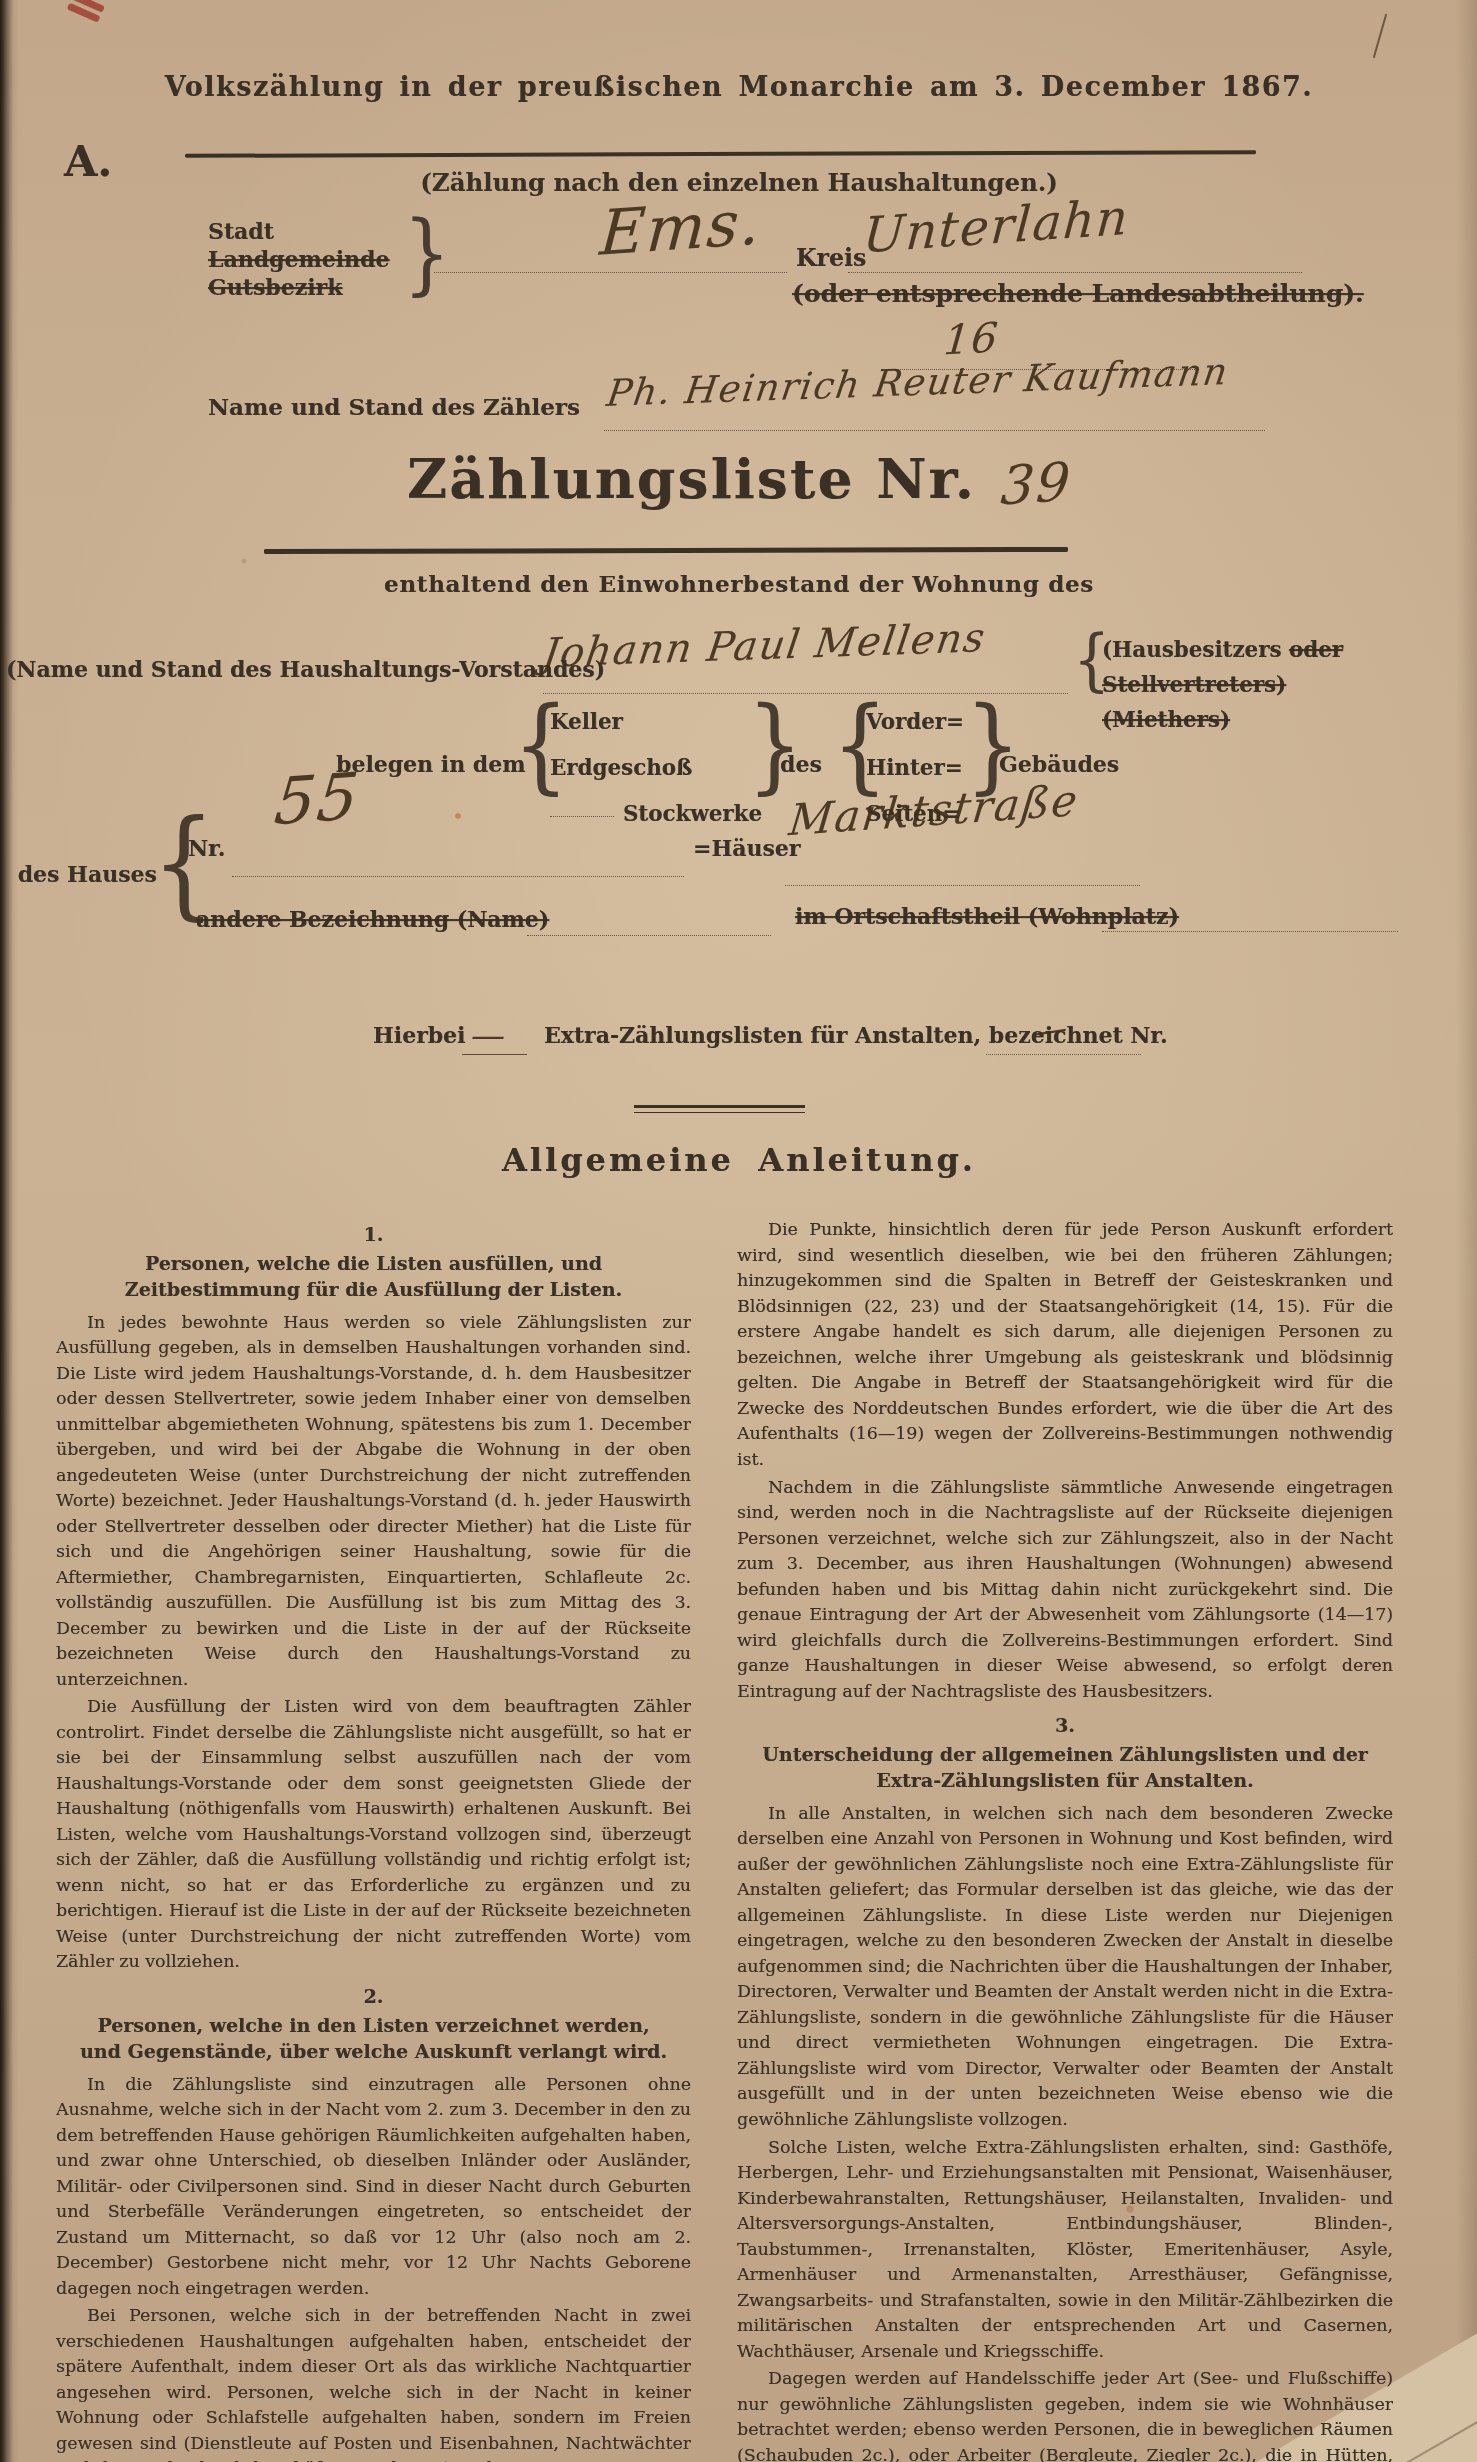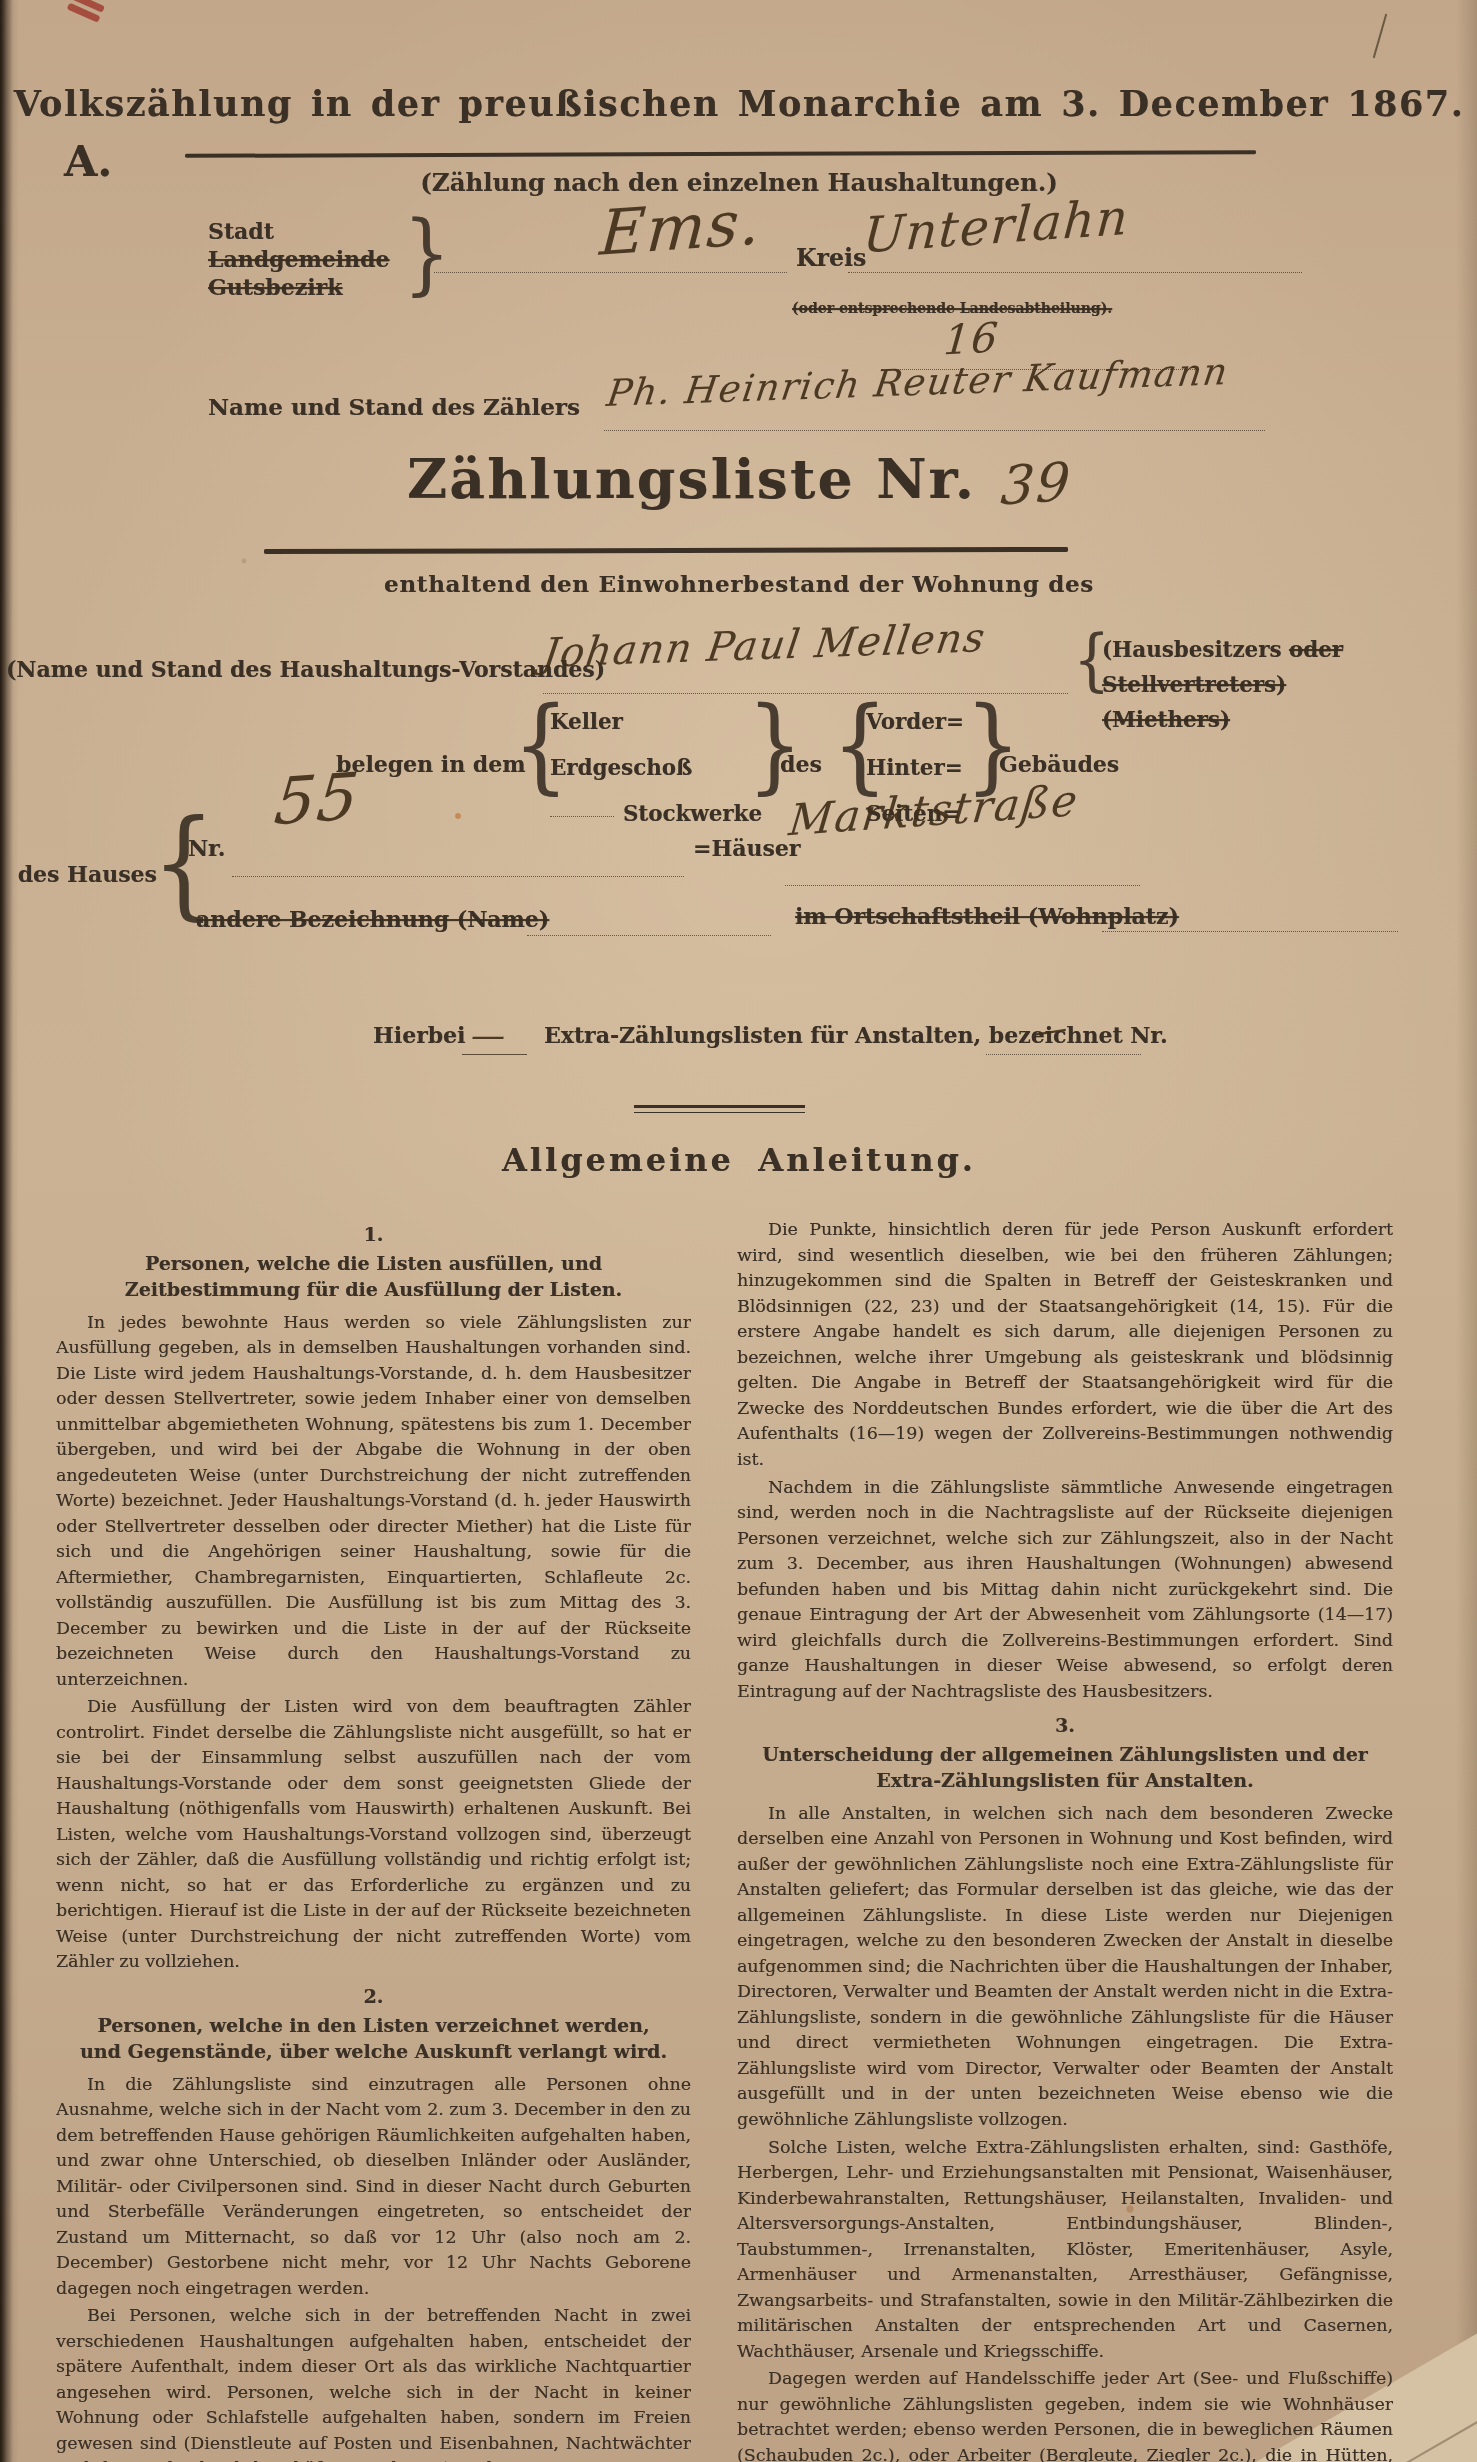--- a/index.html
+++ b/index.html
@@ -60,38 +60,38 @@
 
   <div class="abs edge-left"></div>
   <div class="abs red-mark">
       <span></span>
       <span></span>
     </div>
   <div class="abs pen-mark"></div>
   <div class="abs fold"></div>
   <div class="abs fold-crease"></div>
 
-  <div class="abs center print b" style="top:83px;font-size:35px;letter-spacing:1.5px;word-spacing:4.4px;">Volkszählung in der preußischen Monarchie am 3. December 1867.</div>
+  <div class="abs center print b" style="top:71px;font-size:27px;letter-spacing:1.5px;word-spacing:4.4px;">Volkszählung in der preußischen Monarchie am 3. December 1867.</div>
   <div class="abs rule" style="left:185px;top:152px;width:1071px;height:4.4px;transform:rotate(-0.2deg);box-shadow:0 3.7px 0 -2.2px rgba(58,48,37,.55);"></div>
   <div class="abs print b" style="left:64px;top:136px;font-size:43px;">A.</div>
   <div class="abs center print b" style="top:168px;font-size:24.4px;">(Zählung nach den einzelnen Haushaltungen.)</div>
 
   <div class="abs print b" style="left:208px;top:217px;font-size:22px;line-height:28px;">
     <span style="display:block;">Stadt</span>
     <span style="display:block;" class="struck">Landgemeinde</span>
     <span style="display:block;" class="struck">Gutsbezirk</span>
   </div>
   <div class="abs print brace" style="left:399px;top:211px;font-size:87px;">}</div>
   <div class="abs dotline" style="left:434px;top:272px;width:353px;"></div>
   <div class="abs hand" style="left:600px;top:191px;font-size:62px;transform:rotate(-4deg) skewX(-8deg);">Ems.</div>
 
   <div class="abs print b" style="left:796px;top:244px;font-size:23.6px;">Kreis</div>
   <div class="abs dotline" style="left:848px;top:272px;width:454px;"></div>
   <div class="abs hand" style="left:863px;top:198px;font-size:49px;transform:rotate(-4deg) skewX(-8deg);">Unterlahn</div>
-  <div class="abs print b struck" style="left:792px;top:279px;font-size:14px;margin-top:21px;">(oder entsprechende Landesabtheilung).</div>
+  <div class="abs print b struck" style="left:792px;top:279px;font-size:25px;">(oder entsprechende Landesabtheilung).</div>
 
   <div class="abs dotline" style="left:881px;top:369px;width:318px;"></div>
   <div class="abs hand" style="left:944px;top:315px;font-size:41px;transform:rotate(-3deg) skewX(-8deg);">16</div>
 
   <div class="abs print b" style="left:208px;top:393px;font-size:23px;">Name und Stand des Zählers</div>
   <div class="abs dotline" style="left:604px;top:430px;width:661px;"></div>
   <div class="abs hand" style="left:607px;top:361px;font-size:37px;transform:rotate(-2deg) skewX(-10deg);">Ph. Heinrich Reuter Kaufmann</div>
 
   <div class="abs center" style="top:446px;">
     <span class="print b" style="font-size:55px;letter-spacing:2.2px;">Zählungsliste Nr.</span>

